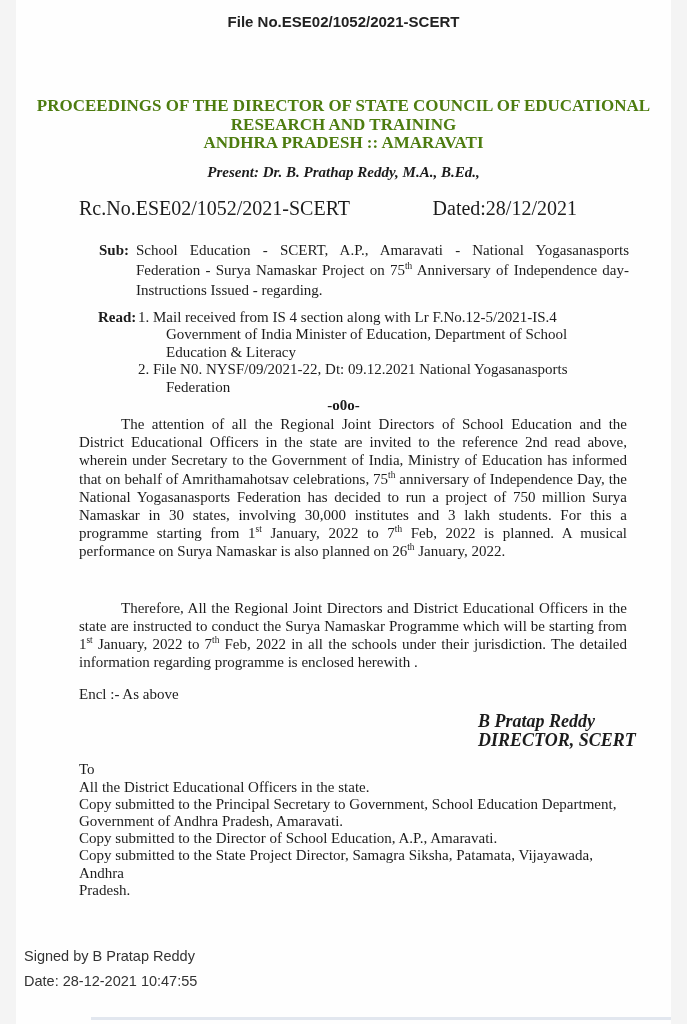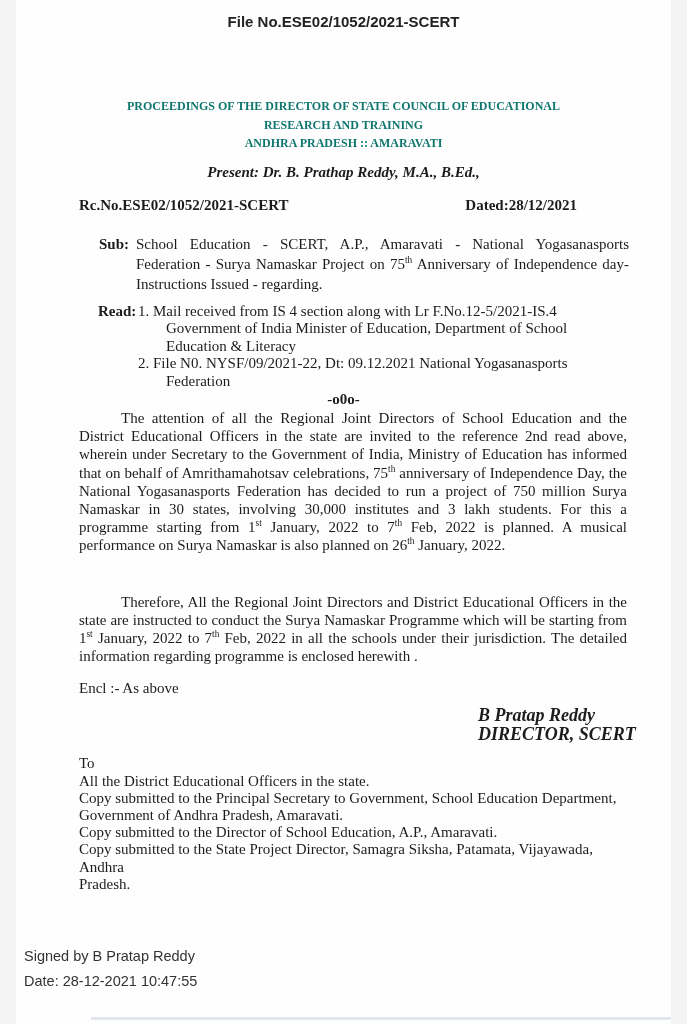--- a/index.html
+++ b/index.html
@@ -23,37 +23,37 @@
     text-align: center;
     font-family: "Liberation Sans", "DejaVu Sans", sans-serif;
     font-weight: bold;
     font-size: 15px;
     color: #222;
   }
   .heading {
     margin-top: 67px;
     text-align: center;
     font-weight: bold;
-    font-size: 12px;
+    font-size: 17px;
     line-height: 18.5px;
-    color: #0f766e;
+    color: #4d7c0f;
   }
   .present {
     margin-top: 11px;
     text-align: center;
     font-weight: bold;
     font-style: italic;
     font-size: 15px;
   }
   .ref-row {
     display: flex;
     justify-content: space-between;
     margin: 16px 94px 0 63px;
-    font-weight: bold;
-    font-size: 15px;
+    font-weight: normal;
+    font-size: 20px;
   }
   .sub-row {
     display: flex;
     margin: 20px 42px 0 83px;
     line-height: 20px;
   }
   .sub-label {
     flex: 0 0 37px;
     font-weight: bold;
   }

